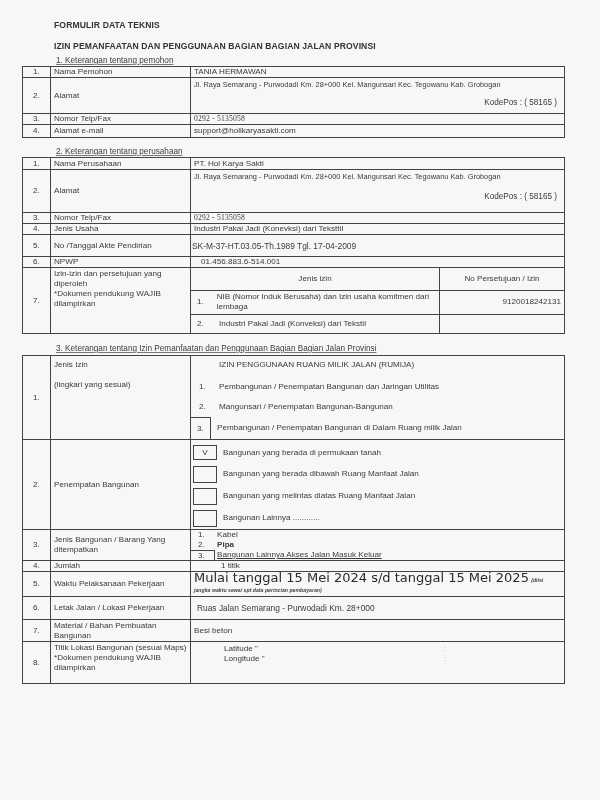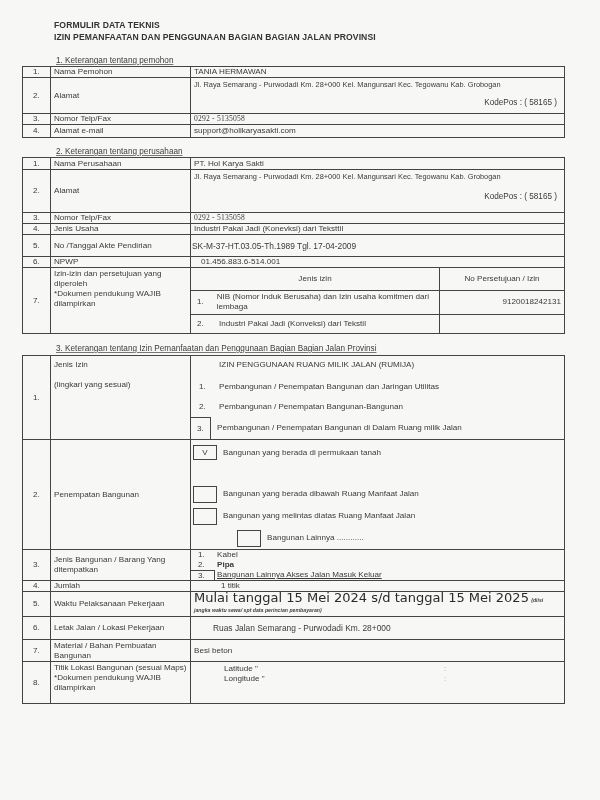--- a/index.html
+++ b/index.html
@@ -25,21 +25,21 @@
   table.sub td { border: 1.2px solid #444; line-height: 10px; }
   .opt { display: flex; align-items: center; height: 20px; }
   .opt .n { width: 16px; text-align: left; padding-left: 8px; }
   .chk { width: 22px; height: 13px; border: 1.2px solid #444; margin-right: 6px; display: inline-flex; align-items: center; justify-content: center; font-size: 8px; }
   .note { font-size: 5.2px; font-style: italic; font-weight: bold; color: #444; }
 </style>
 </head>
 <body>
 
 <div class="abs title" style="top:20px;">FORMULIR DATA TEKNIS</div>
-<div class="abs title" style="top:32px;">IZIN PEMANFAATAN DAN PENGGUNAAN BAGIAN BAGIAN JALAN PROVINSI</div>
+<div class="abs title" style="top:41px;">IZIN PEMANFAATAN DAN PENGGUNAAN BAGIAN BAGIAN JALAN PROVINSI</div>
 
 <div class="abs sec-title" style="top:56px;">1.  Keterangan tentang pemohon</div>
 <table class="form" style="top:66px;">
   <tbody>
       <tr style="height:11px;">
     <td class="num">1.</td>
     <td class="label">Nama Pemohon</td>
     <td>TANIA HERMAWAN</td>
   </tr>
   <tr style="height:36px;">
@@ -148,46 +148,46 @@
       <div style="margin-top:10px;">(lingkari yang sesuai)</div>
     </td>
     <td style="padding:0;vertical-align:top;">
       <div style="padding:4px 0 0 28px;height:17px;">IZIN PENGGUNAAN RUANG MILIK JALAN (RUMIJA)</div>
       <div class="opt">
         <span class="n">1.</span>
         <span style="margin-left:4px;">Pembangunan / Penempatan Bangunan dan Jaringan Utilitas</span>
       </div>
       <div class="opt">
         <span class="n">2.</span>
-        <span style="margin-left:4px;">Pembangunan / Penempatan Bangunan-Bangunan</span>
+        <span style="margin-left:4px;">Mangunsari / Penempatan Bangunan-Bangunan</span>
       </div>
       <div class="opt" style="height:22px;">
         <span class="n" style="height:22px;line-height:22px;border-top:1.2px solid #444;border-right:1.2px solid #444;width:20px;padding-left:6px;box-sizing:border-box;">3.</span>
         <span style="margin-left:6px;">Pembangunan / Penempatan Bangunan di Dalam Ruang milik Jalan</span>
       </div>
     </td>
   </tr>
 
   <tr style="height:90px;">
     <td class="num">2.</td>
     <td class="label">Penempatan Bangunan</td>
     <td style="padding:2px 0 0 2px;vertical-align:top;">
       <div class="opt" style="height:21px;">
         <span class="chk">V</span>
         <span>Bangunan yang berada di permukaan tanah</span>
       </div>
-      <div class="opt" style="height:22px;margin-top:20px;">
+      <div class="opt" style="height:22px;">
         <span class="chk" style="height:15px;"></span>
         <span>Bangunan yang berada dibawah Ruang Manfaat Jalan</span>
       </div>
       <div class="opt" style="height:22px;">
         <span class="chk" style="height:15px;"></span>
         <span>Bangunan yang melintas diatas Ruang Manfaat Jalan</span>
       </div>
-      <div class="opt" style="height:22px;margin-left:44px;">
+      <div class="opt" style="height:22px;">
         <span class="chk" style="height:15px;"></span>
         <span>Bangunan Lainnya ............</span>
       </div>
     </td>
   </tr>
 
   <tr style="height:31px;">
     <td class="num">3.</td>
     <td class="label">Jenis Bangunan / Barang Yang ditempatkan</td>
     <td style="padding:0;vertical-align:top;">
@@ -217,21 +217,21 @@
     <td class="label">Waktu Pelaksanaan Pekerjaan</td>
     <td>
       <span class="boldish">Mulai tanggal 15 Mei 2024 s/d tanggal 15 Mei 2025</span>
       <span class="note">(diisi jangka waktu sewa/ spt data perincian pembayaran)</span>
     </td>
   </tr>
 
   <tr style="height:23px;">
     <td class="num">6.</td>
     <td class="label">Letak Jalan / Lokasi Pekerjaan</td>
-    <td style="padding-left:22px;font-size:8.4px;">Ruas Jalan  Semarang - Purwodadi Km. 28+000</td>
+    <td style="padding-left:6px;font-size:8.4px;">Ruas Jalan  Semarang - Purwodadi Km. 28+000</td>
   </tr>
 
   <tr style="height:22px;">
     <td class="num">7.</td>
     <td class="label">Material / Bahan Pembuatan Bangunan</td>
     <td>Besi beton</td>
   </tr>
 
   <tr style="height:42px;">
     <td class="num">8.</td>

